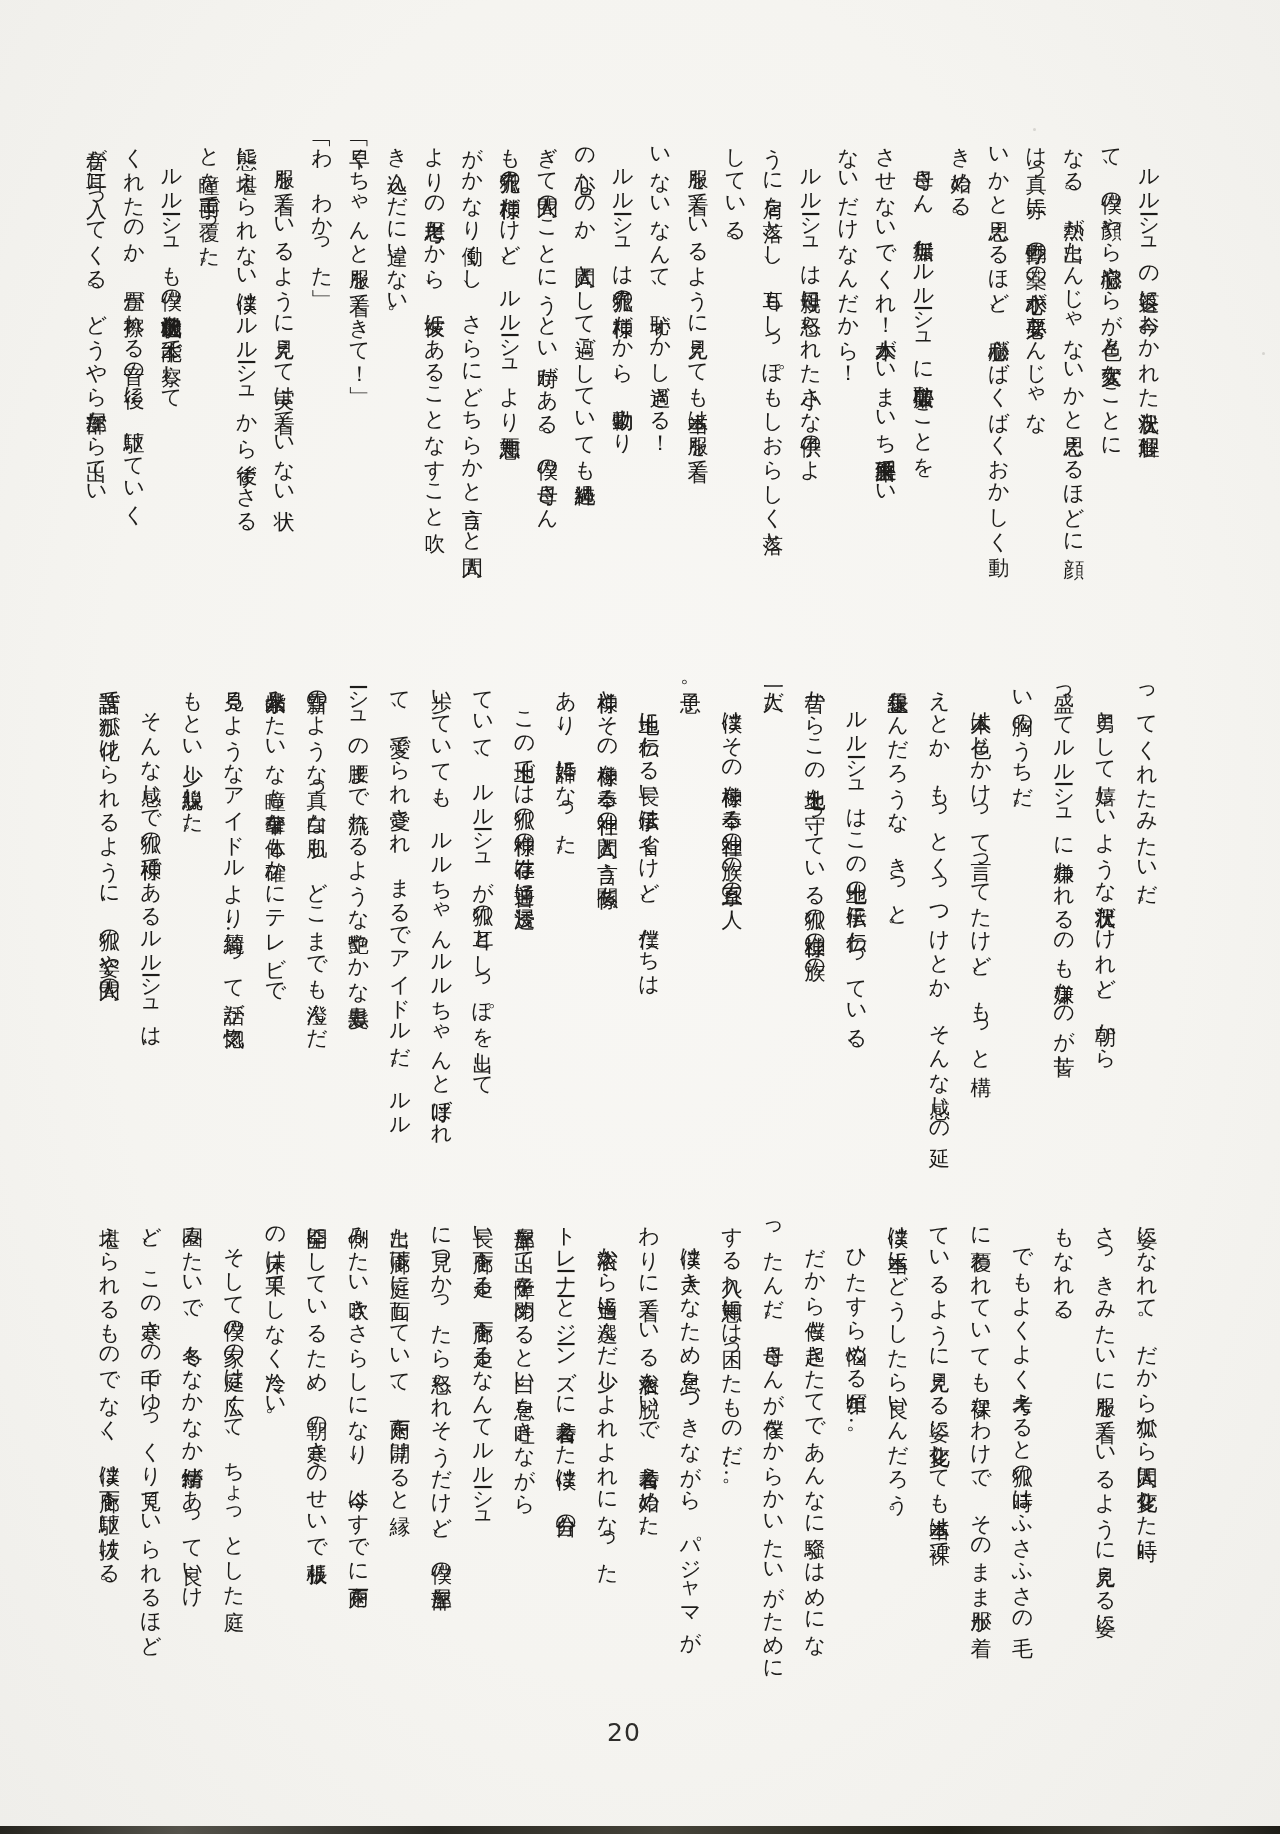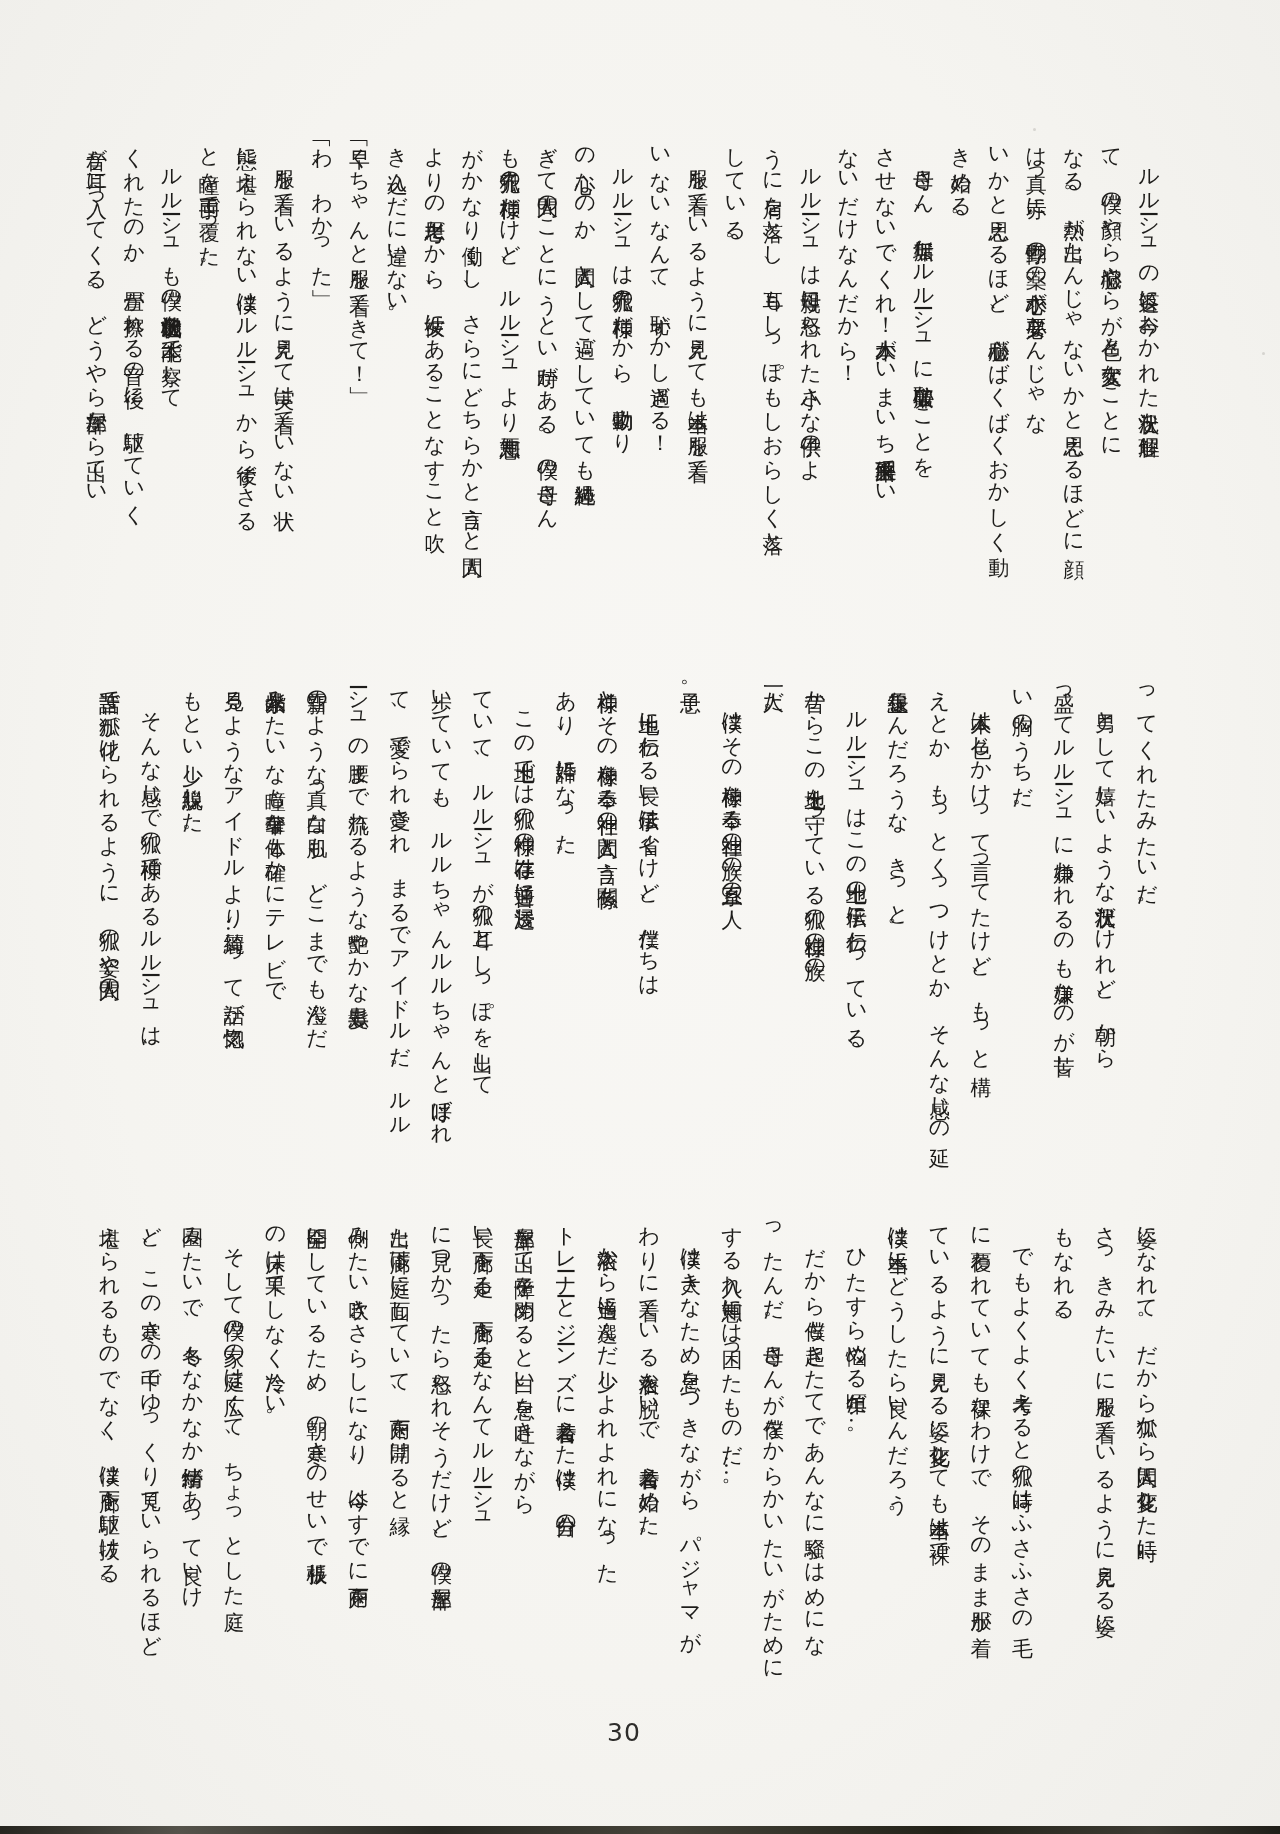--- a/index.html
+++ b/index.html
@@ -165,19 +165,19 @@
       <p>出た廊下は庭に面していて、雨戸を開けると縁</p>
       <p>側みたい吹きさらしになり、今はすでに雨戸を</p>
       <p>全開にしているため、朝の寒さのせいで板張り</p>
       <p>の床は果てしなく冷たい。</p>
       <p>　そして僕の家の庭は広くて、ちょっとした庭</p>
       <p>園みたいで、冬もなかなか情緒があって良いけ</p>
       <p>ど、この寒さの中でゆっくり見ていられるほど</p>
       <p>堪えられるものでなく、僕は廊下を駆け抜ける。</p>
     </div>
 
-  <div class="page-number">30</div>
+  <div class="page-number">20</div>
 
   <div class="speck" style="top:352px; left:1262px;"></div>
   <div class="speck" style="top:128px; left:1033px;"></div>
 
   <div class="bottom-scan-edge"></div>
 </div>
 
 </body></html>

